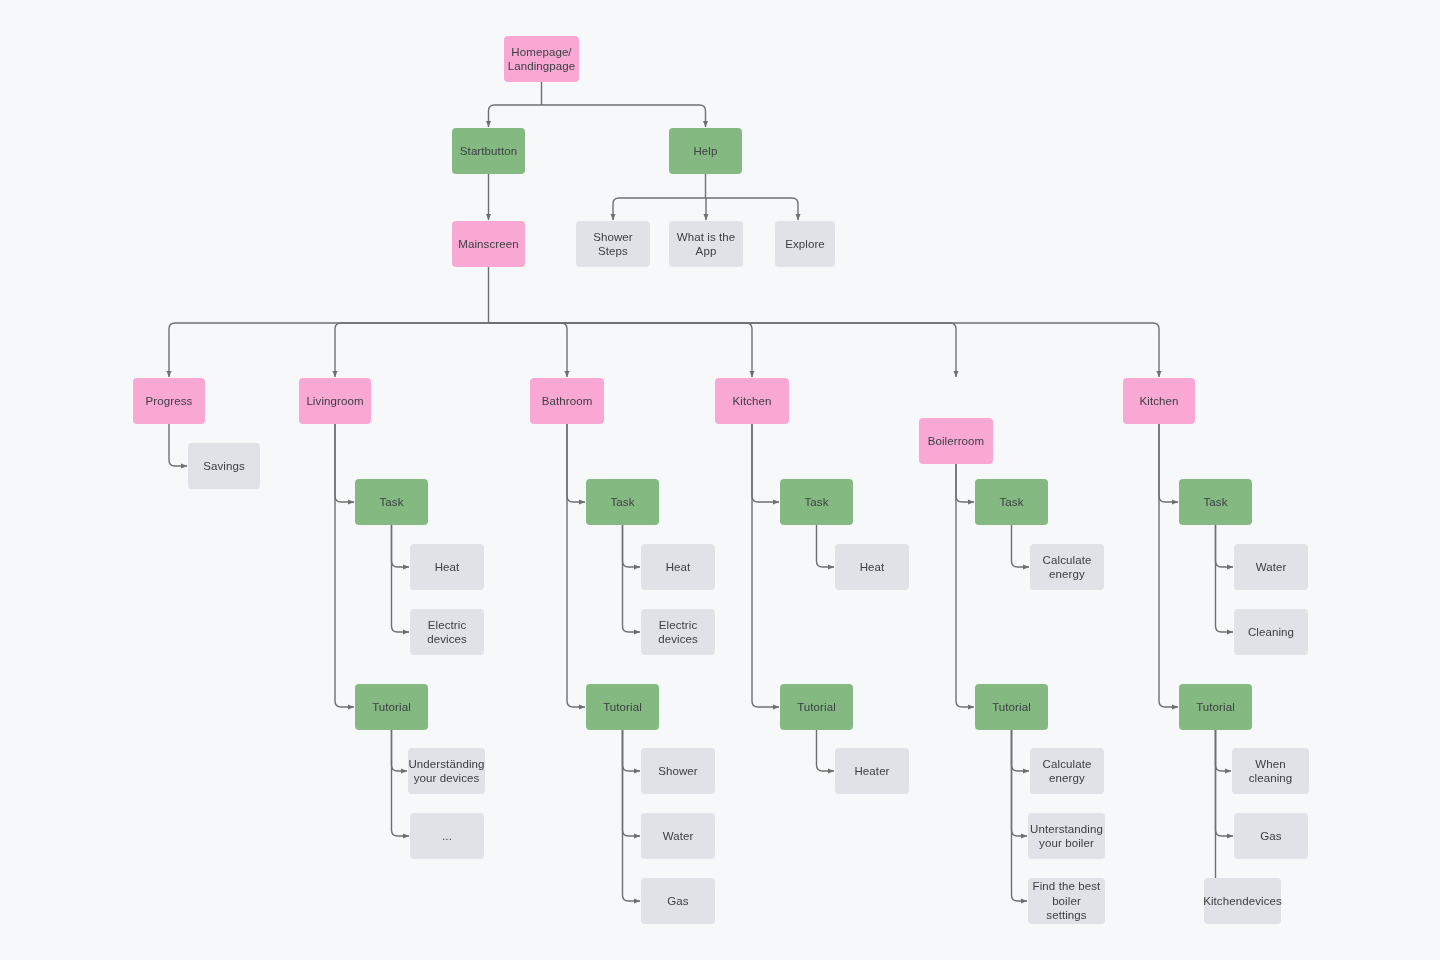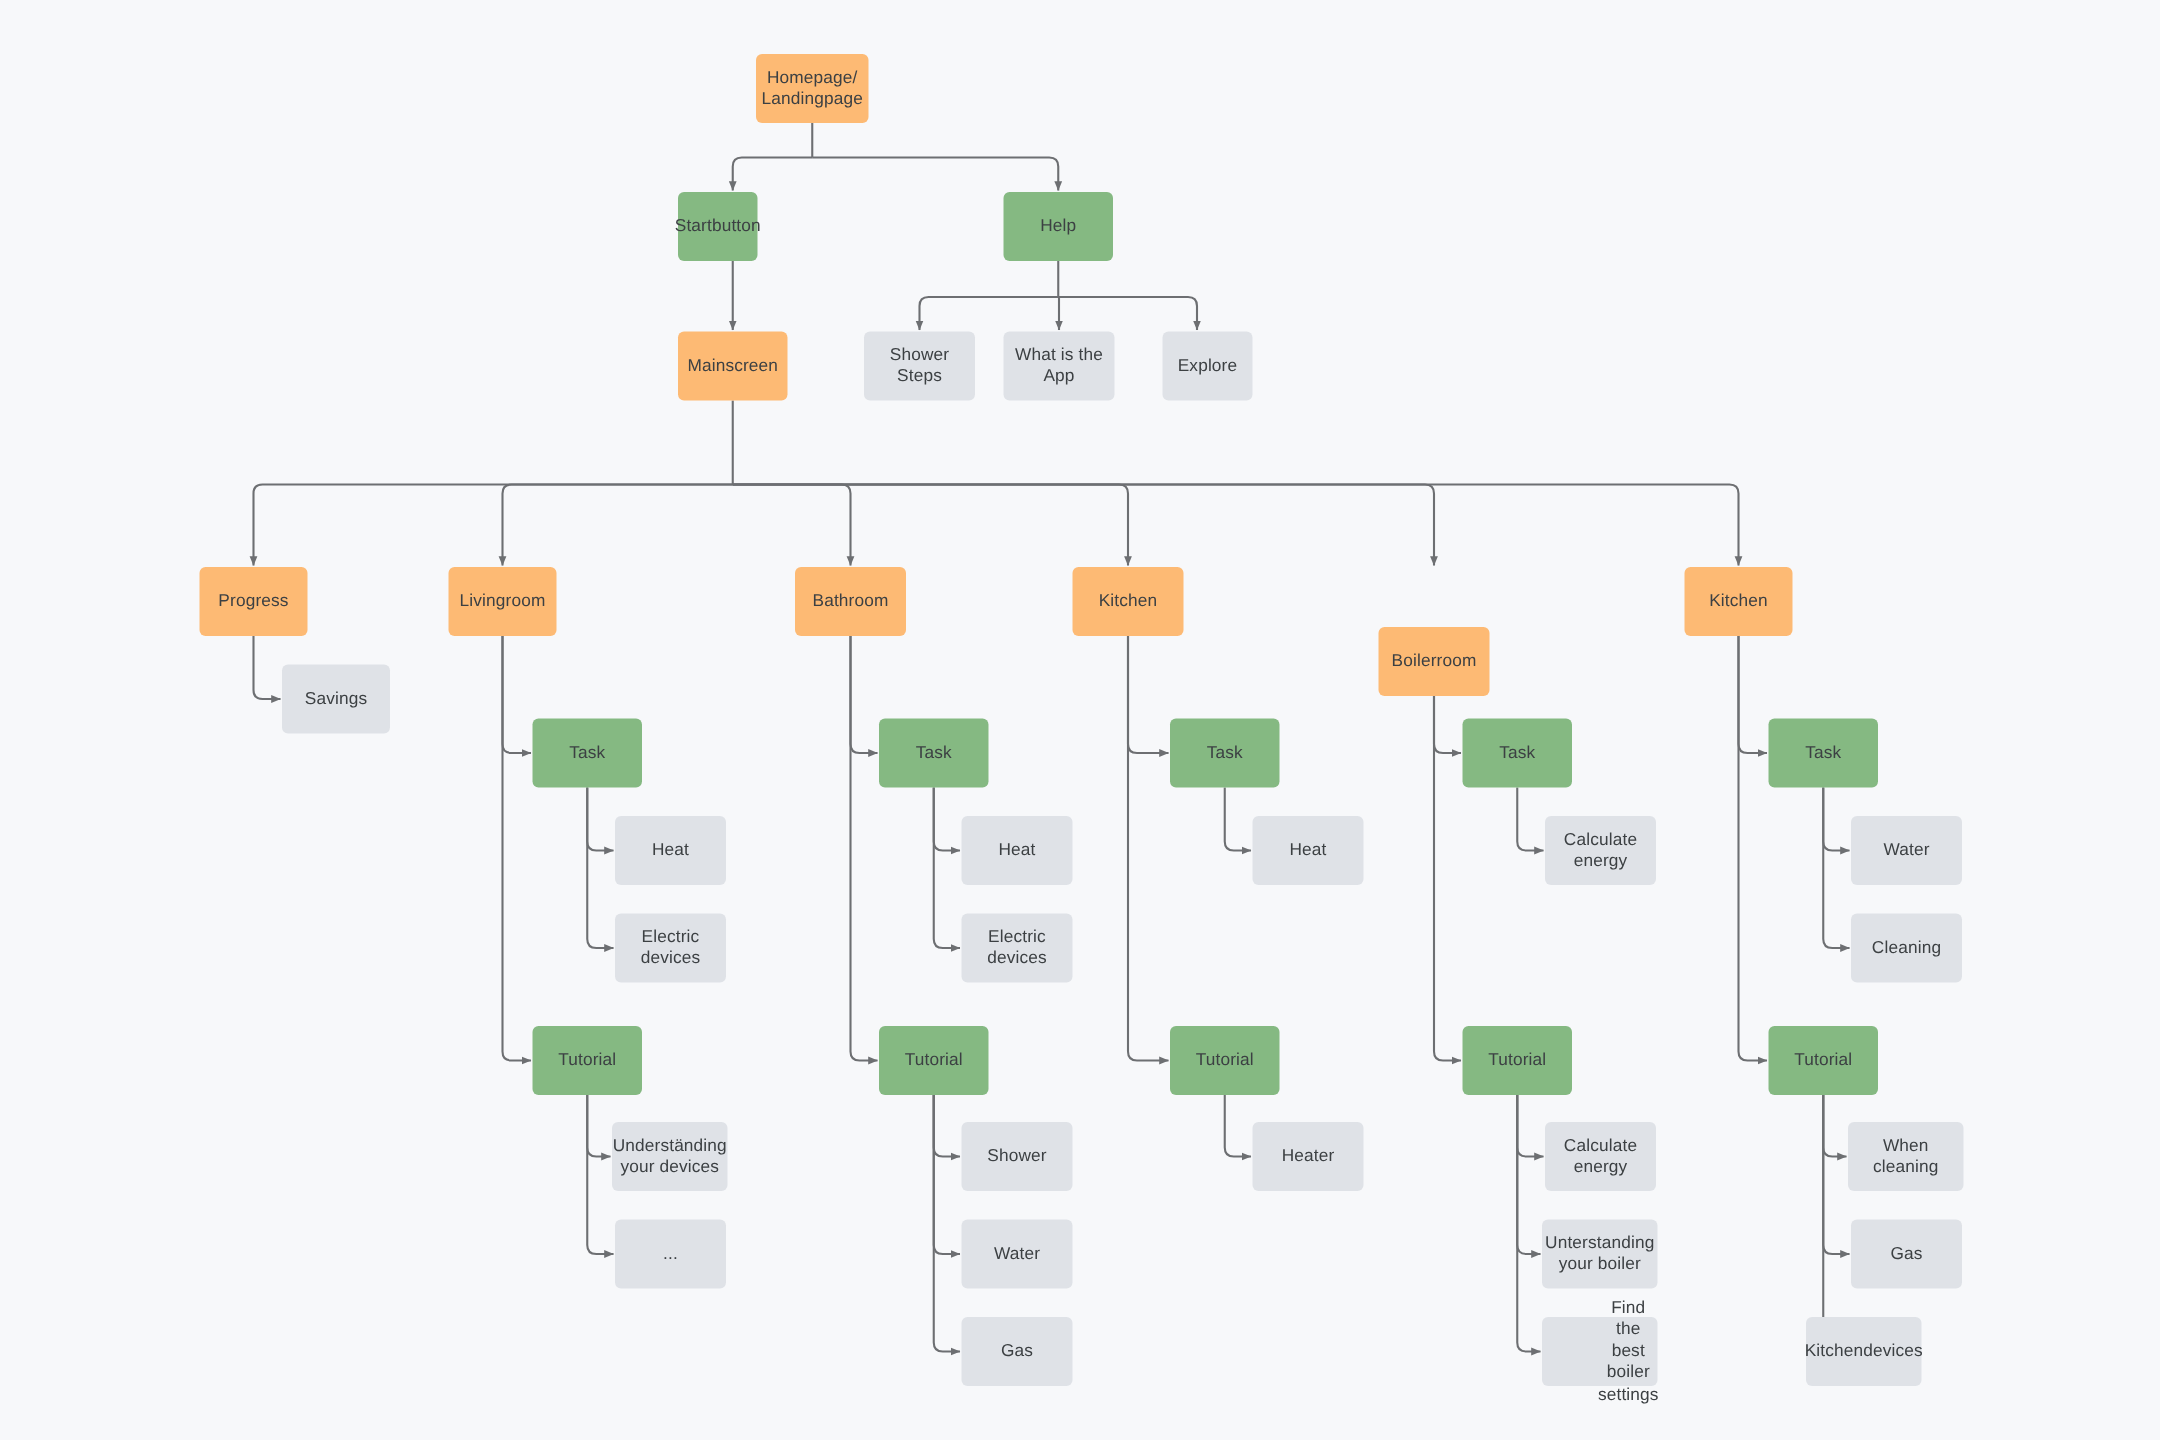--- a/index.html
+++ b/index.html
@@ -35,21 +35,21 @@
     align-items: center;
     justify-content: center;
     text-align: center;
     line-height: 1.25;
     color: #3c4043;
     font-size: 11.5px;
     padding: 2px 4px;
     white-space: pre-line;
     letter-spacing: 0.1px;
   }
-  .node.primary  { background: #fdba74; }
+  .node.primary  { background: #f9a8d4; }
   .node.action   { background: #85b982; }
   .node.leaf     { background: #dfe2e7; }
 </style>
 </head>
 <body>
 
 <div id="canvas">
   <svg id="wires" viewBox="0 0 1440 960">
     <defs>
       <marker id="arrowhead" markerWidth="7" markerHeight="7" refX="6.2" refY="3" orient="auto" markerUnits="userSpaceOnUse">
@@ -101,21 +101,21 @@
         <path d="M1215.5,525 V561 Q1215.5,567 1221.5,567 H1233" fill="none" stroke="#6d6f72" stroke-width="1.4" marker-end="url(#arrowhead)"></path>
         <path d="M1215.5,525 V626 Q1215.5,632 1221.5,632 H1233" fill="none" stroke="#6d6f72" stroke-width="1.4" marker-end="url(#arrowhead)"></path>
         <path d="M1215.5,730 V765 Q1215.5,771 1221.5,771 H1231" fill="none" stroke="#6d6f72" stroke-width="1.4" marker-end="url(#arrowhead)"></path>
         <path d="M1215.5,730 V830 Q1215.5,836 1221.5,836 H1233" fill="none" stroke="#6d6f72" stroke-width="1.4" marker-end="url(#arrowhead)"></path>
         <path d="M1215.5,730 V895 Q1215.5,901 1221.5,901 H1231" fill="none" stroke="#6d6f72" stroke-width="1.4" marker-end="url(#arrowhead)"></path>
       </g>
   </svg>
   <div id="node-layer">
       <div class="node primary" style="left: 504px; top: 36px; width: 75px; height: 46px;"><span>Homepage/
 Landingpage</span></div>
-      <div class="node action" style="left: 452px; top: 128px; width: 53px; height: 46px;"><span>Startbutton</span></div>
+      <div class="node action" style="left: 452px; top: 128px; width: 73px; height: 46px;"><span>Startbutton</span></div>
       <div class="node action" style="left: 669px; top: 128px; width: 73px; height: 46px;"><span>Help</span></div>
       <div class="node leaf" style="left: 576px; top: 221px; width: 74px; height: 46px;"><span>Shower Steps</span></div>
       <div class="node leaf" style="left: 669px; top: 221px; width: 74px; height: 46px;"><span>What is the
 App</span></div>
       <div class="node leaf" style="left: 761px; top: 221px; width: 60px; height: 46px; margin-left: 14px;"><span>Explore</span></div>
       <div class="node primary" style="left: 452px; top: 221px; width: 73px; height: 46px;"><span>Mainscreen</span></div>
       <div class="node primary" style="left: 133px; top: 378px; width: 72px; height: 46px;"><span>Progress</span></div>
       <div class="node leaf" style="left: 188px; top: 443px; width: 72px; height: 46px;"><span>Savings</span></div>
       <div class="node primary" style="left: 299px; top: 378px; width: 72px; height: 46px;"><span>Livingroom</span></div>
       <div class="node action" style="left: 355px; top: 479px; width: 73px; height: 46px;"><span>Task</span></div>
@@ -142,21 +142,21 @@
       <div class="node leaf" style="left: 835px; top: 748px; width: 74px; height: 46px;"><span>Heater</span></div>
       <div class="node primary" style="left: 919px; top: 378px; width: 74px; height: 46px; margin-top: 40px;"><span>Boilerroom</span></div>
       <div class="node action" style="left: 975px; top: 479px; width: 73px; height: 46px;"><span>Task</span></div>
       <div class="node leaf" style="left: 1030px; top: 544px; width: 74px; height: 46px;"><span>Calculate
 energy</span></div>
       <div class="node action" style="left: 975px; top: 684px; width: 73px; height: 46px;"><span>Tutorial</span></div>
       <div class="node leaf" style="left: 1030px; top: 748px; width: 74px; height: 46px;"><span>Calculate
 energy</span></div>
       <div class="node leaf" style="left: 1028px; top: 813px; width: 77px; height: 46px;"><span>Unterstanding
 your boiler</span></div>
-      <div class="node leaf" style="left: 1028px; top: 878px; width: 77px; height: 46px; padding-left: 42px;"><span>Find the best
+      <div class="node leaf" style="left: 1028px; top: 878px; width: 77px; height: 46px;"><span>Find the best
 boiler settings</span></div>
       <div class="node primary" style="left: 1123px; top: 378px; width: 72px; height: 46px;"><span>Kitchen</span></div>
       <div class="node action" style="left: 1179px; top: 479px; width: 73px; height: 46px;"><span>Task</span></div>
       <div class="node leaf" style="left: 1234px; top: 544px; width: 74px; height: 46px;"><span>Water</span></div>
       <div class="node leaf" style="left: 1234px; top: 609px; width: 74px; height: 46px;"><span>Cleaning</span></div>
       <div class="node action" style="left: 1179px; top: 684px; width: 73px; height: 46px;"><span>Tutorial</span></div>
       <div class="node leaf" style="left: 1232px; top: 748px; width: 77px; height: 46px;"><span>When cleaning</span></div>
       <div class="node leaf" style="left: 1234px; top: 813px; width: 74px; height: 46px;"><span>Gas</span></div>
       <div class="node leaf" style="left: 1204px; top: 878px; width: 77px; height: 46px;"><span>Kitchendevices</span></div>
     </div>

